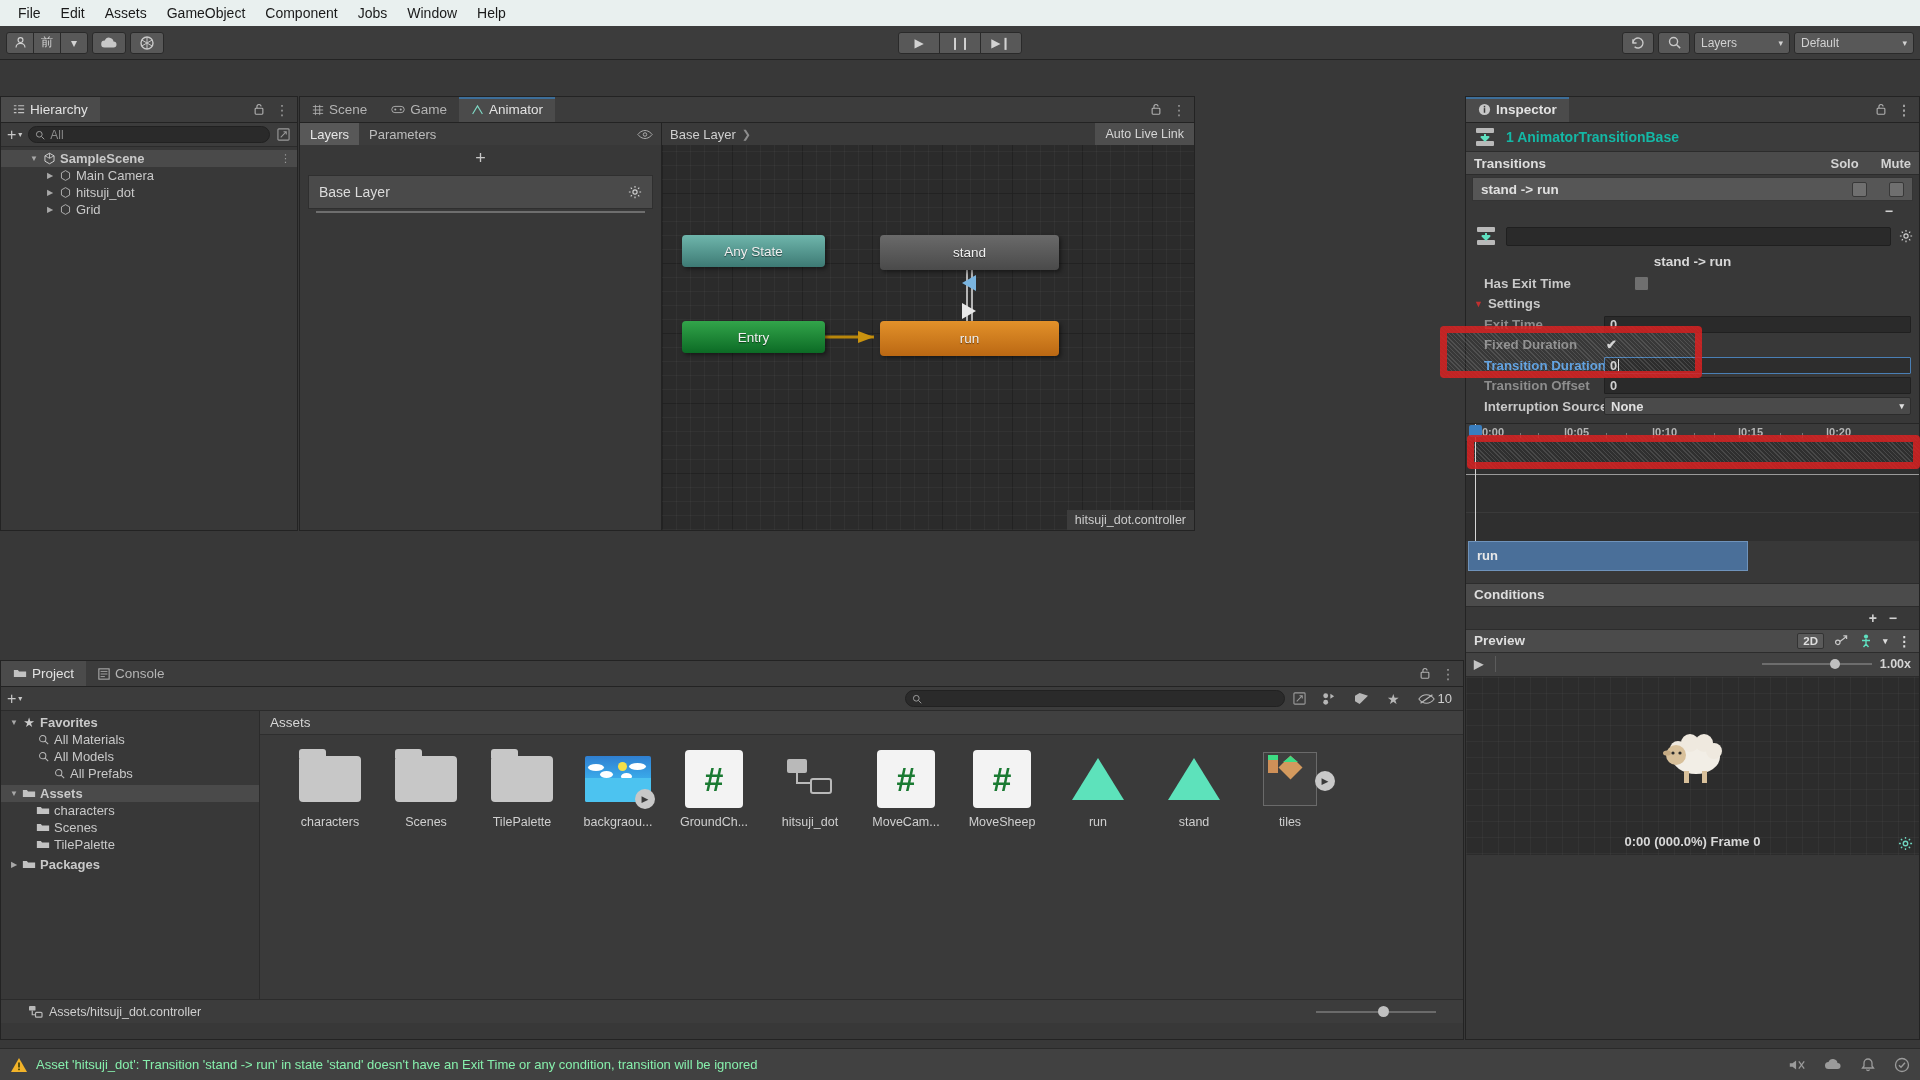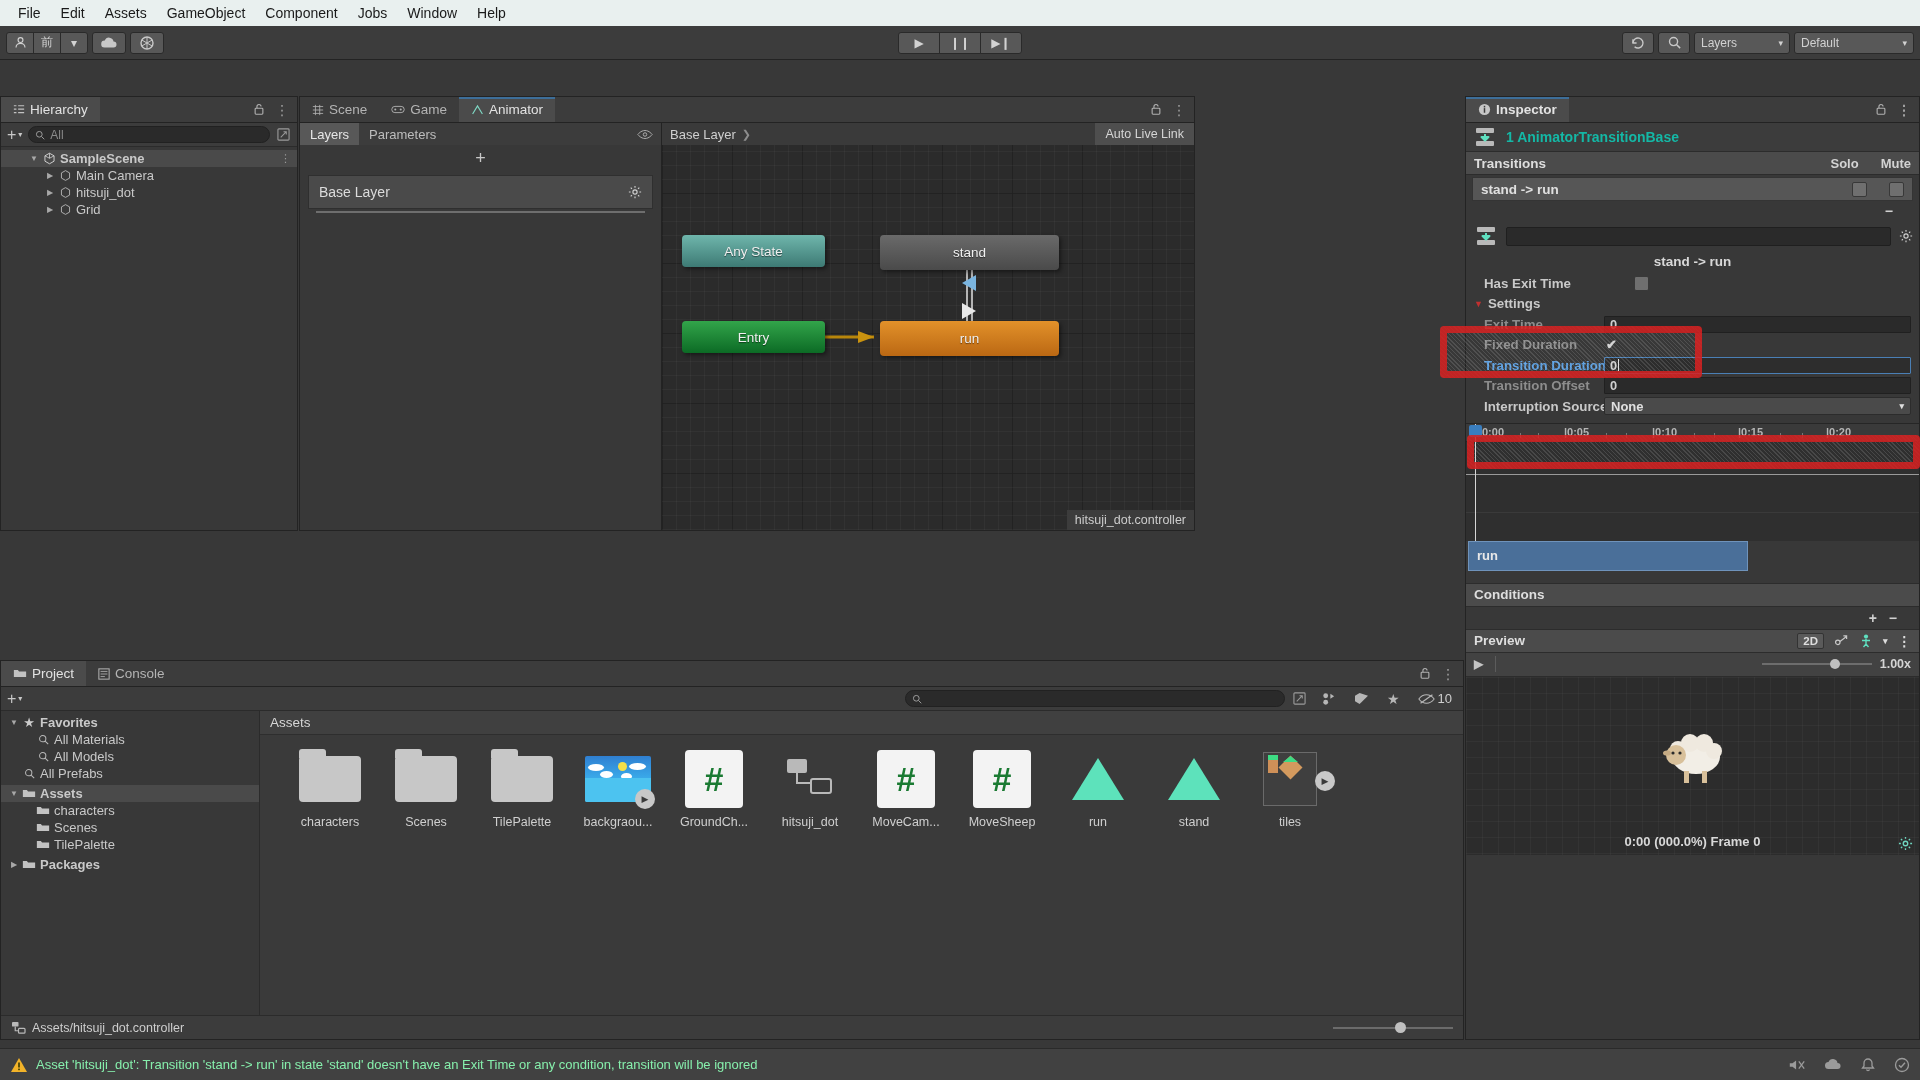--- a/index.html
+++ b/index.html
@@ -181,22 +181,22 @@
   .cloud { position:absolute; background:#fff; border-radius:50%; height:7px; }
   .sun { position:absolute; width:9px; height:9px; border-radius:50%; background:#f5e04a; left:33px; top:6px;}
   .play-badge {
     position:absolute; right:-4px; bottom:-2px; width:20px;height:20px;border-radius:50%;
     background:#c8c8c8; display:flex; align-items:center; justify-content:center;
     color:#3a3a3a; font-size:9px;
   }
   .tile-ic { width:54px;height:54px;background:#3f3f3f;border:1px solid #6a6a6a; position:relative; }
   .asset-label { font-size:12.5px; color:#cfcfcf; text-align:center; white-space:nowrap; }
   .path-bar {
-    position:absolute; bottom:0; left:0; right:0; height:24px; background:#3c3c3c;
-    display:flex; align-items:center; padding:0 10px; gap:6px; font-size:12.5px; color:#cecece;
+    position:absolute; bottom:16px; left:0; right:0; height:24px; background:#3c3c3c;
+    display:flex; align-items:center; padding:0 27px; gap:6px; font-size:12.5px; color:#cecece;
     border-top:1px solid #2b2b2b;
   }
   .zoom-slider { margin-left:auto; display:flex; align-items:center; width:120px; height:14px; position:relative; }
   .zoom-track { width:100%; height:2px; background:#6b6b6b; }
   .zoom-knob { position:absolute; left:52%; width:11px;height:11px;border-radius:50%;background:#c0c0c0; }
 
   
   #inspector { left:1465px; top:96px; width:455px; height:944px;font-weight:bold; }
   .insp-head { height:28px; display:flex; align-items:center; gap:8px; padding:0 6px; background:#3c3c3c; }
   .insp-icon-lg { width:26px;height:26px; display:flex;align-items:center;justify-content:center; }
@@ -621,21 +621,21 @@
           </div>
           <div class="tree-row" style="padding-left:34px;">
             <span class="ticon">
               <svg width="11" height="11" viewBox="0 0 14 14">
                   <circle cx="6" cy="6" r="4" fill="none" stroke="#b8b8b8" stroke-width="1.3"></circle>
                   <path d="M9 9l4 4" stroke="#b8b8b8" stroke-width="1.3"></path>
                 </svg>
             </span>
             <span>All Models</span>
           </div>
-          <div class="tree-row" style="padding-left:20px;">
+          <div class="tree-row" style="padding-left:50px;">
             <span class="ticon">
               <svg width="11" height="11" viewBox="0 0 14 14">
                   <circle cx="6" cy="6" r="4" fill="none" stroke="#b8b8b8" stroke-width="1.3"></circle>
                   <path d="M9 9l4 4" stroke="#b8b8b8" stroke-width="1.3"></path>
                 </svg>
             </span>
             <span>All Prefabs</span>
           </div>
           <div class="tree-row selected" style="padding-left:6px;margin-top:3px;">
             <span class="tw">▼</span>

